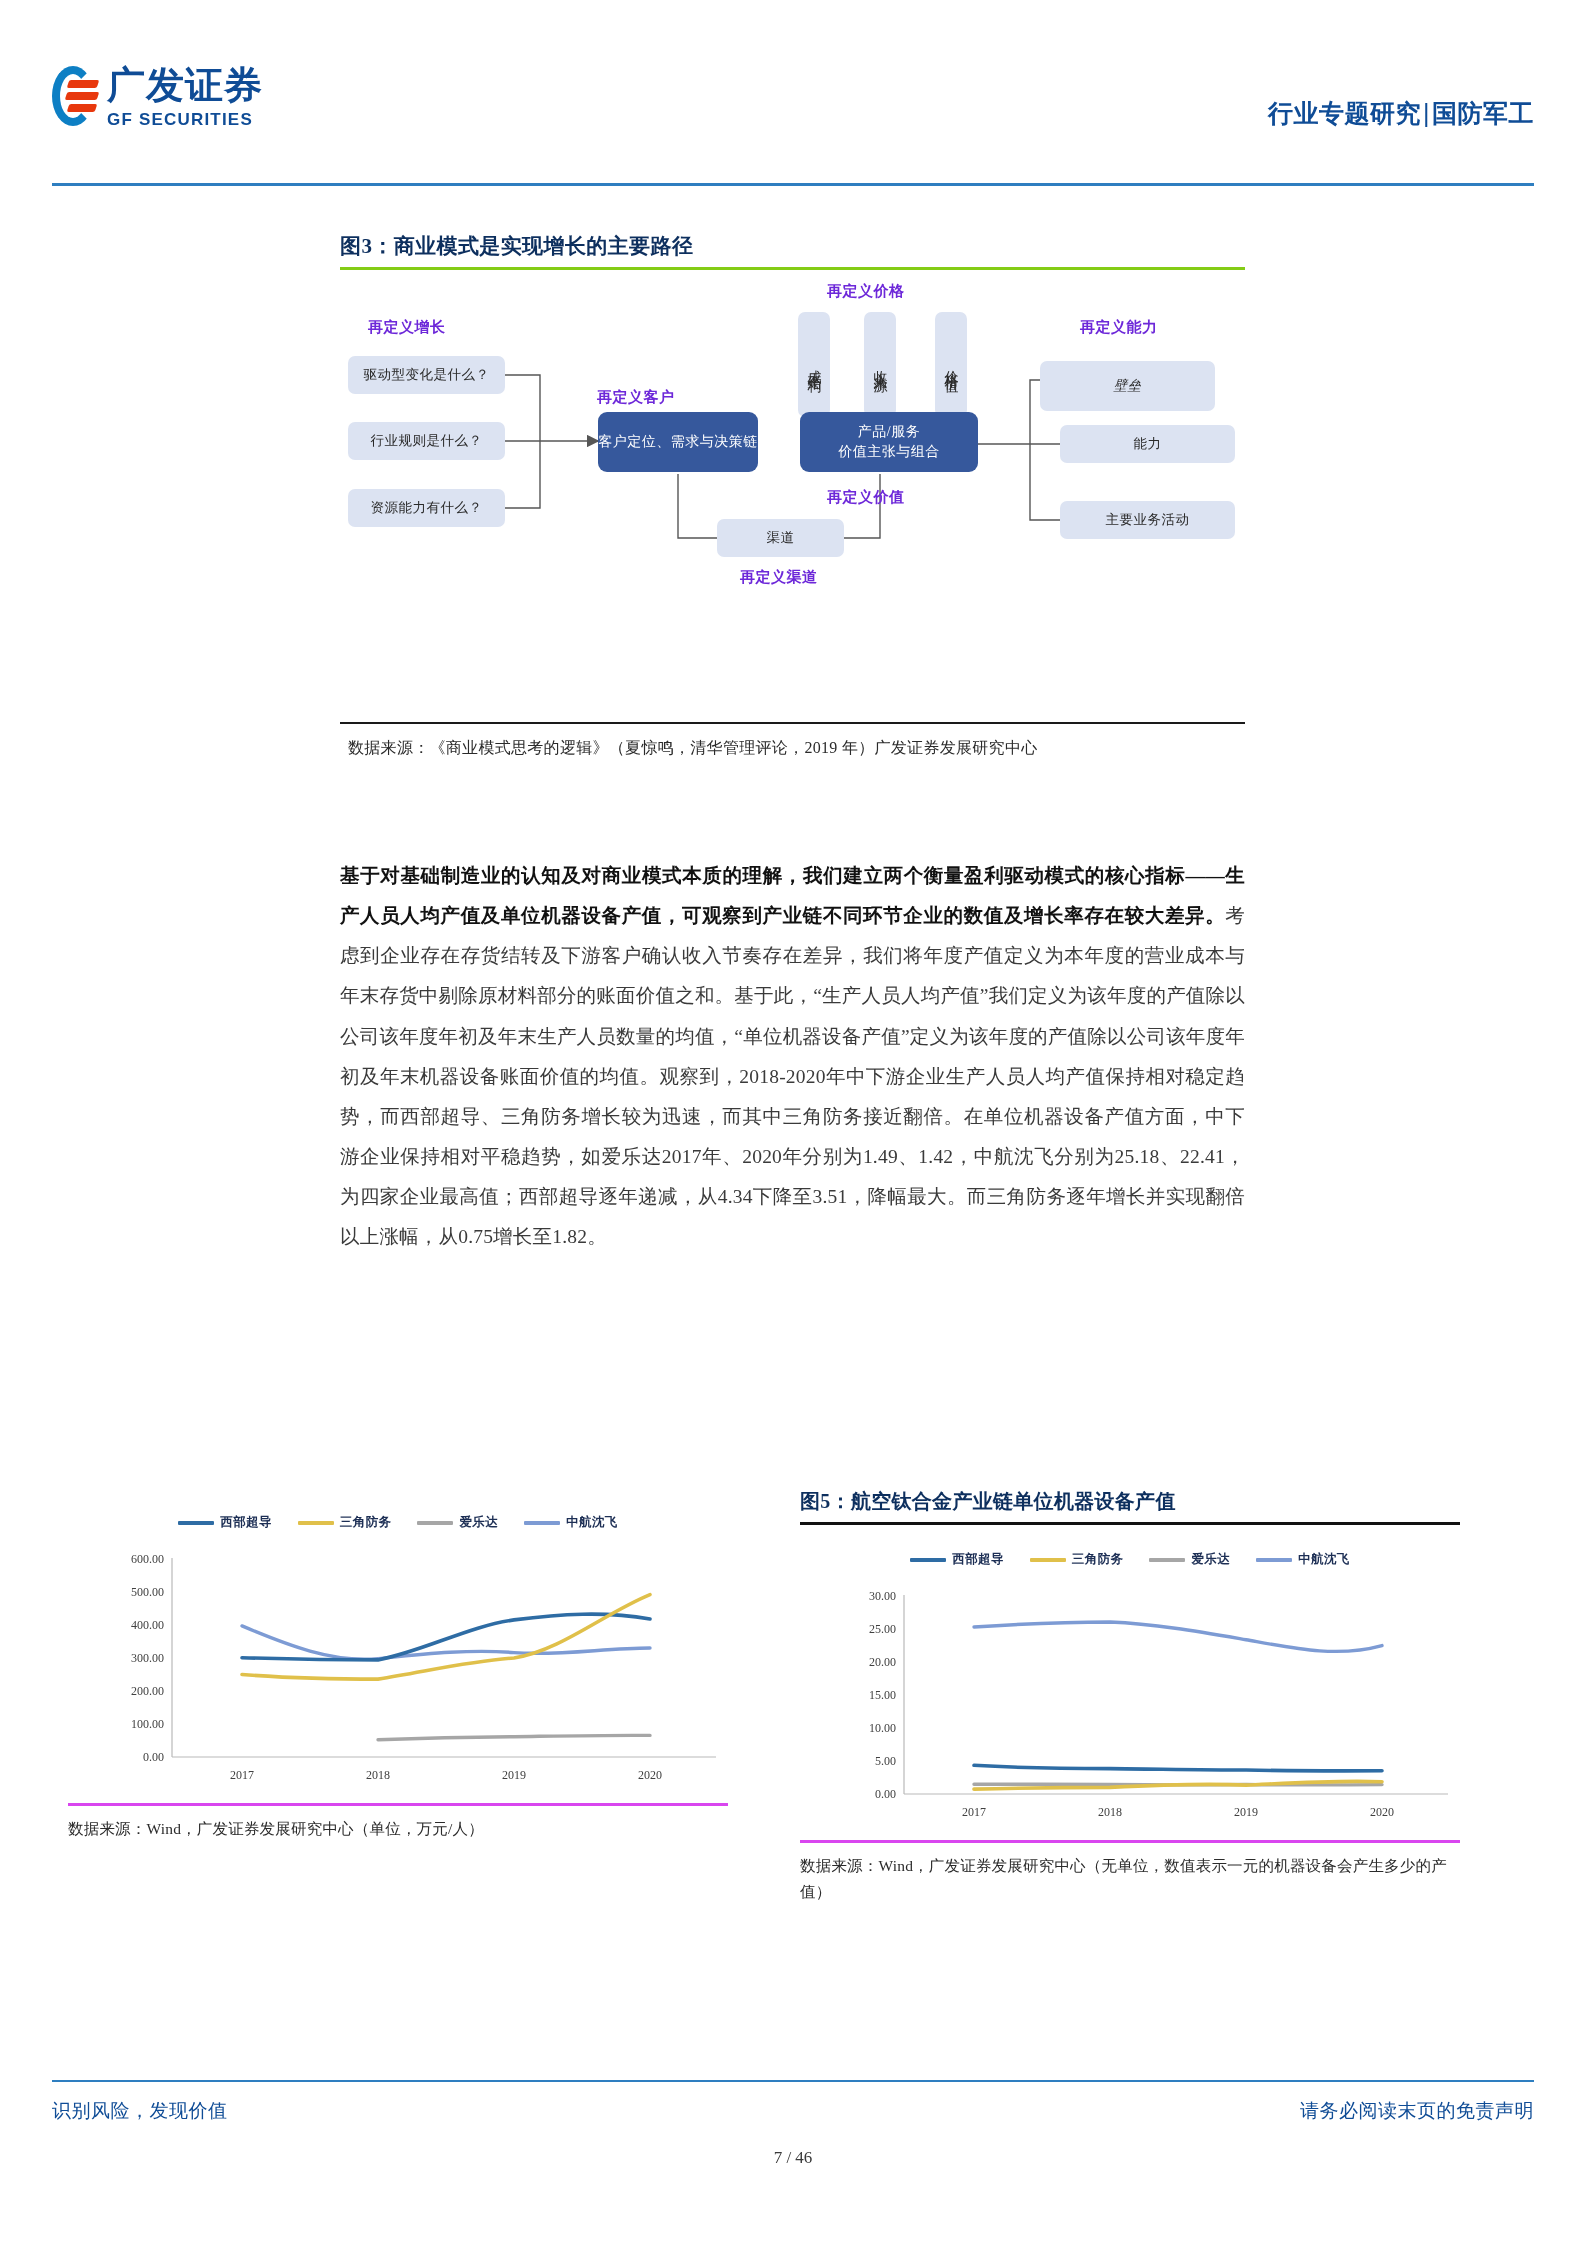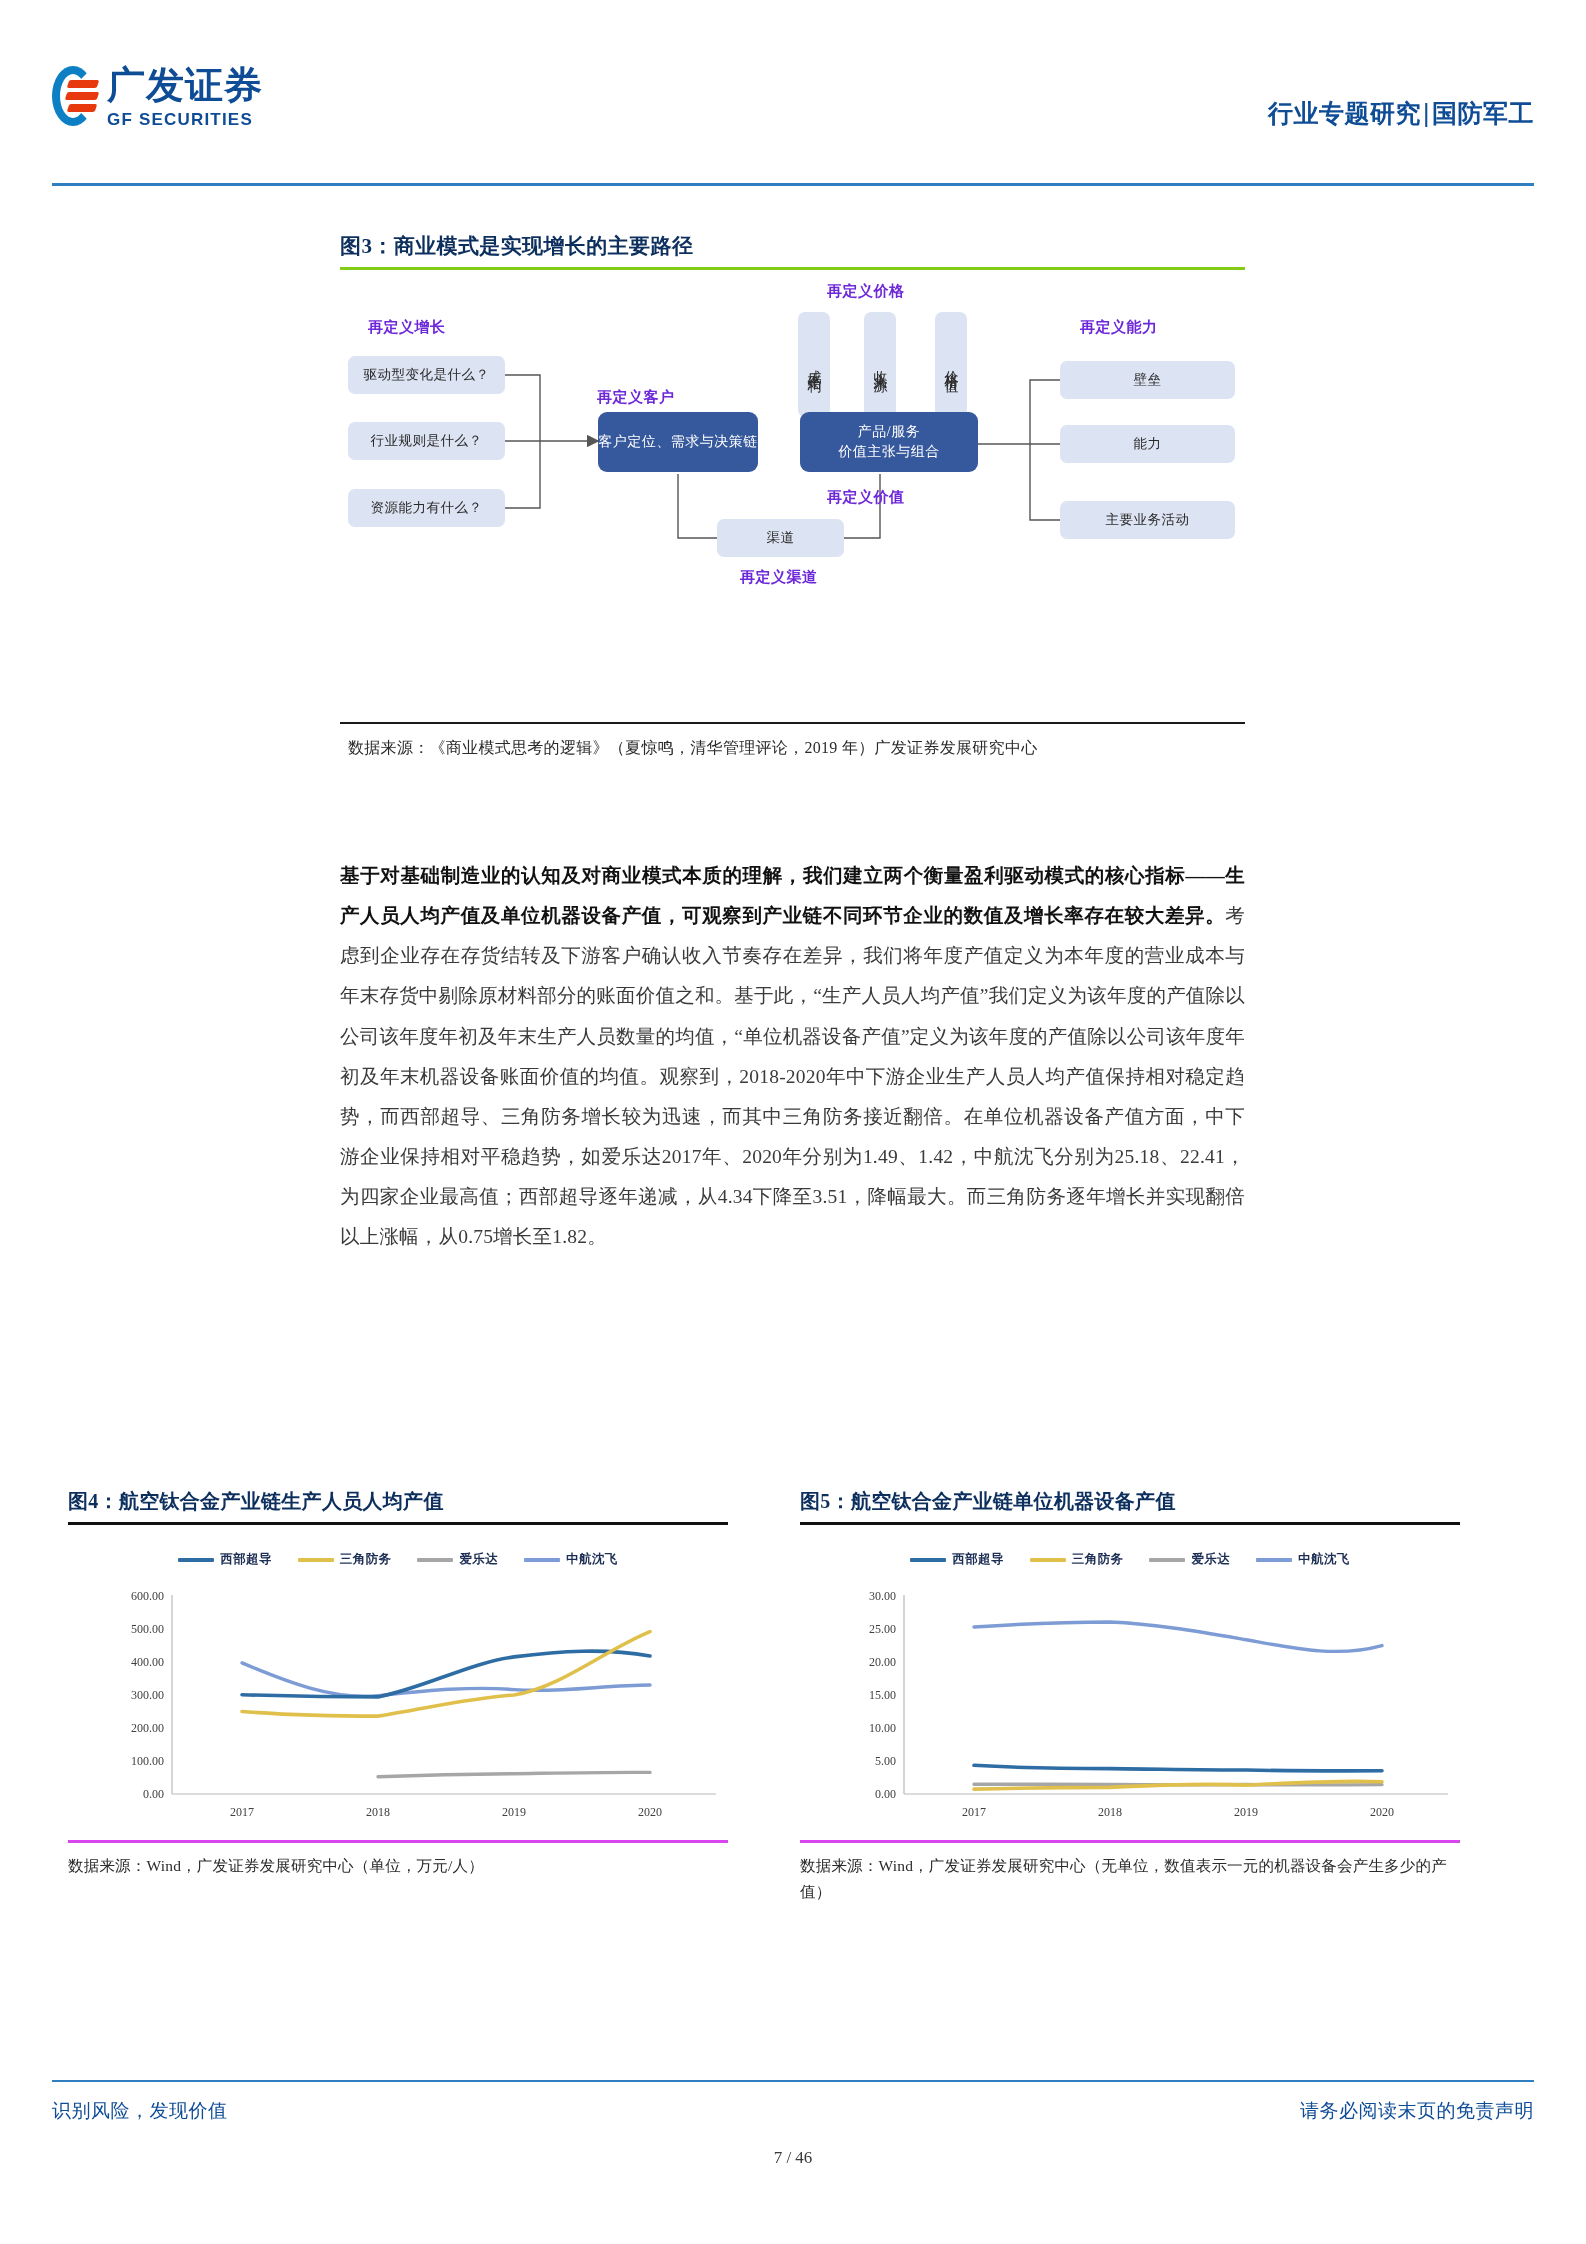--- a/index.html
+++ b/index.html
@@ -382,41 +382,40 @@
       <div class="d-label" style="left:400px; top:292px;">再定义渠道</div>
 
       <div class="d-box-light" style="left:8px; top:80px; width:157px; height:38px;">驱动型变化是什么？</div>
       <div class="d-box-light" style="left:8px; top:146px; width:157px; height:38px;">行业规则是什么？</div>
       <div class="d-box-light" style="left:8px; top:213px; width:157px; height:38px;">资源能力有什么？</div>
 
       <div class="d-box-vert" style="left:458px; top:36px; width:32px; height:105px;">成本结构</div>
       <div class="d-box-vert" style="left:524px; top:36px; width:32px; height:105px;">收入来源</div>
       <div class="d-box-vert" style="left:595px; top:36px; width:32px; height:105px;">价格价值</div>
 
-      <div class="d-box-light" style="left:720px; top:85px; width:175px; height:38px;">壁垒</div>
+      <div class="d-box-light" style="left:700px; top:85px; width:175px; height:50px;font-style:italic;">壁垒</div>
       <div class="d-box-light" style="left:720px; top:149px; width:175px; height:38px;">能力</div>
       <div class="d-box-light" style="left:720px; top:225px; width:175px; height:38px;">主要业务活动</div>
 
       <div class="d-box-dark" style="left:258px; top:136px; width:160px; height:60px;">客户定位、需求与决策链</div>
       <div class="d-box-dark" style="left:460px; top:136px; width:178px; height:60px; white-space:pre-line;">产品/服务
 价值主张与组合</div>
 
       <div class="d-box-light" style="left:377px; top:243px; width:127px; height:38px;">渠道</div>
     </div>
   </div>
 
   <div class="src-rule" style="left:340px; top:722px; width:905px;"></div>
   <div class="src-note" style="left:348px; top:734px; width:890px;">数据来源：《商业模式思考的逻辑》（夏惊鸣，清华管理评论，2019 年）广发证券发展研究中心</div>
 
   <div class="body-text">
     <b>基于对基础制造业的认知及对商业模式本质的理解，我们建立两个衡量盈利驱动模式的核心指标——生产人员人均产值及单位机器设备产值，可观察到产业链不同环节企业的数值及增长率存在较大差异。</b><span>考虑到企业存在存货结转及下游客户确认收入节奏存在差异，我们将年度产值定义为本年度的营业成本与年末存货中剔除原材料部分的账面价值之和。基于此，“生产人员人均产值”我们定义为该年度的产值除以公司该年度年初及年末生产人员数量的均值，“单位机器设备产值”定义为该年度的产值除以公司该年度年初及年末机器设备账面价值的均值。观察到，2018-2020年中下游企业生产人员人均产值保持相对稳定趋势，而西部超导、三角防务增长较为迅速，而其中三角防务接近翻倍。在单位机器设备产值方面，中下游企业保持相对平稳趋势，如爱乐达2017年、2020年分别为1.49、1.42，中航沈飞分别为25.18、22.41，为四家企业最高值；西部超导逐年递减，从4.34下降至3.51，降幅最大。而三角防务逐年增长并实现翻倍以上涨幅，从0.75增长至1.82。</span>
   </div>
 
   <div class="chart-panel left">
-    <div class="chart-title-bar">图4：航空钛合金产业链生产人员人均产值</div>
 
     <div class="legend">
       <div class="legend-item">
         <span class="legend-swatch" style="background:#2e6ca4;"></span>
         <span>西部超导</span>
       </div>
       <div class="legend-item">
         <span class="legend-swatch" style="background:#e0c04a;"></span>
         <span>三角防务</span>
       </div>

